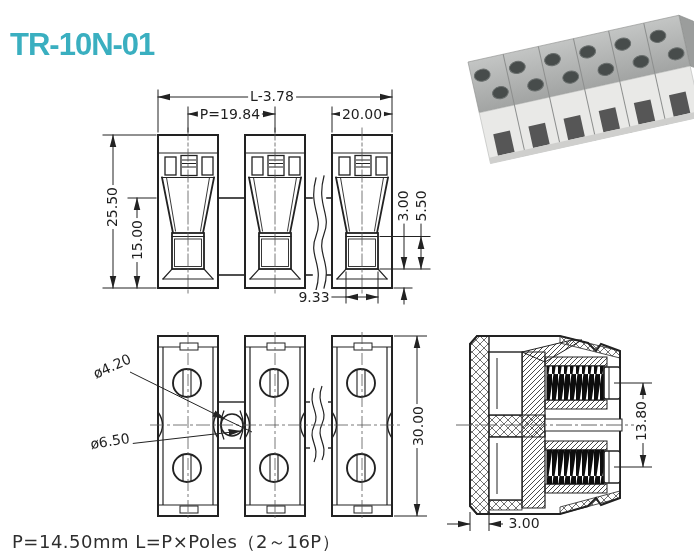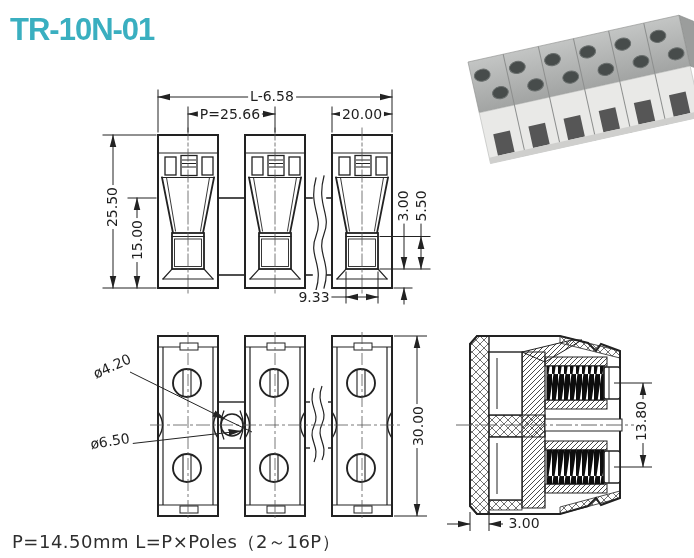--- a/index.html
+++ b/index.html
@@ -259,24 +259,24 @@
           <rect x="81" y="76" width="17" height="22"></rect>
             <rect x="117" y="76" width="17" height="22"></rect>
           <rect x="153" y="76" width="17" height="22"></rect>
             <rect x="189" y="76" width="17" height="22"></rect>
         </g>
         <rect x="0" y="98" width="216" height="6" fill="#cfcfcd"></rect>
       </g>
     </g>
   </svg>
 
-  <div class="title" style="color: rgb(58, 175, 192);">TR-10N-01</div>
-
-  <div class="dim" style="left:272px;top:96px">L-6.58</div>
-  <div class="dim" style="left:230px;top:114px">P=25.66</div>
+  <div class="title" style="color: rgb(58, 175, 192); margin-top: 15px;">TR-10N-01</div>
+
+  <div class="dim" style="left:272px;top:96px">L-3.78</div>
+  <div class="dim" style="left:230px;top:114px">P=19.84</div>
   <div class="dim" style="left:362px;top:114px">20.00</div>
   <div class="dim rot90" style="left:112px;top:207px">25.50</div>
   <div class="dim rot90" style="left:137px;top:240px">15.00</div>
   <div class="dim rot90" style="left:403px;top:206px">3.00</div>
   <div class="dim rot90" style="left:421px;top:206px">5.50</div>
   <div class="dim" style="left:314px;top:297px">9.33</div>
 
   <div class="dim rot24" style="left:112px;top:366px">ø4.20</div>
   <div class="dim rot9" style="left:110px;top:441px">ø6.50</div>
   <div class="dim rot90" style="left:418px;top:426px">30.00</div>

